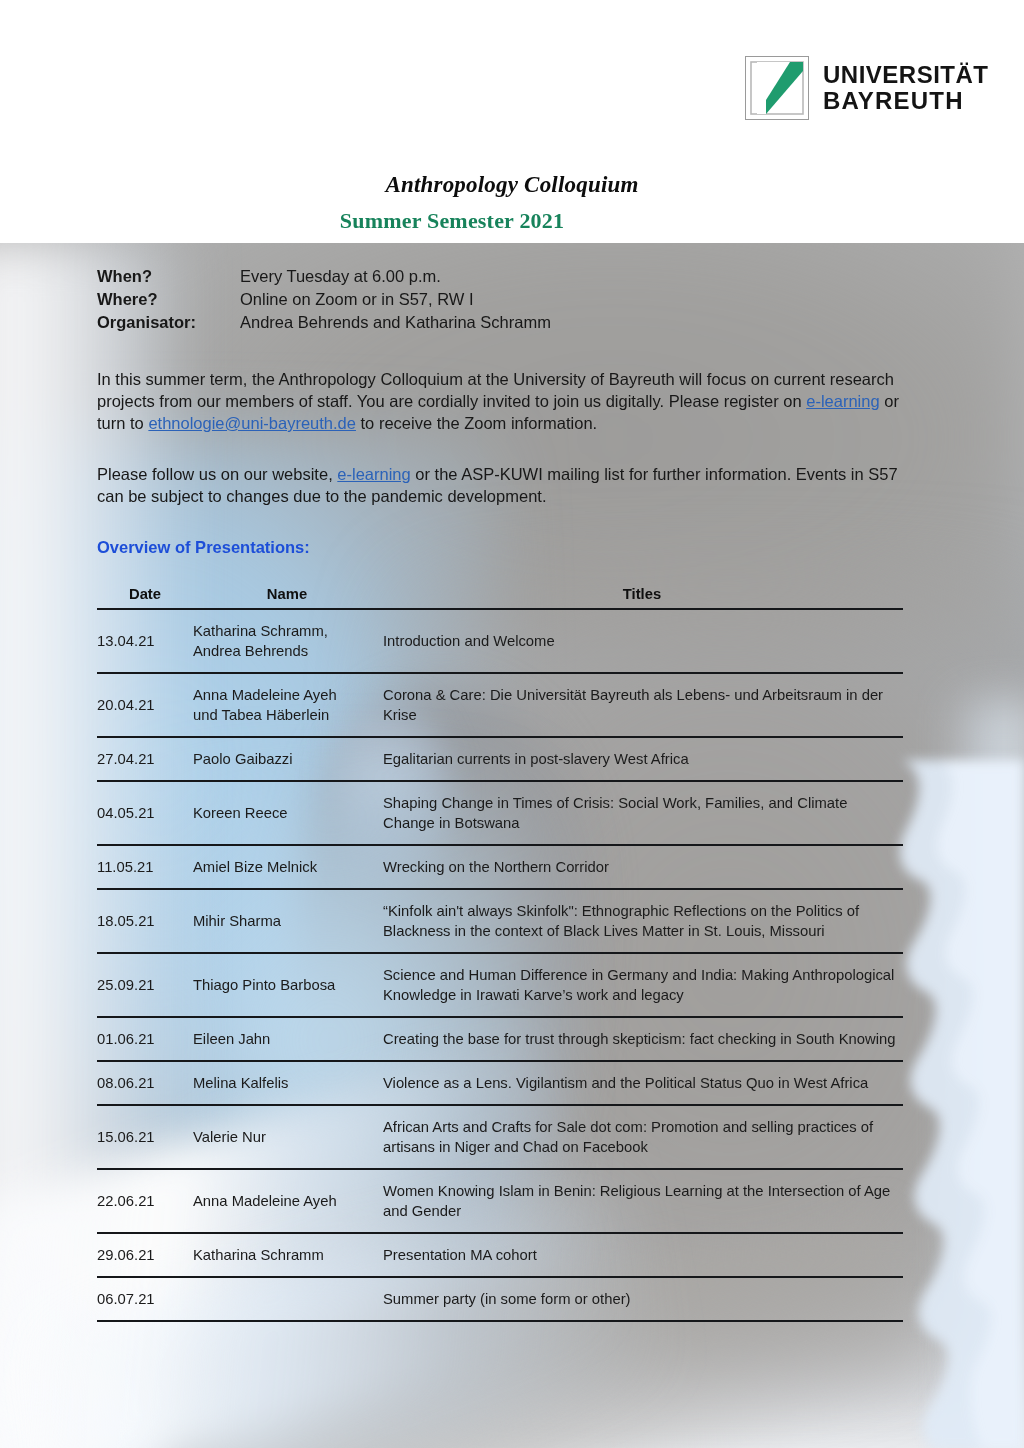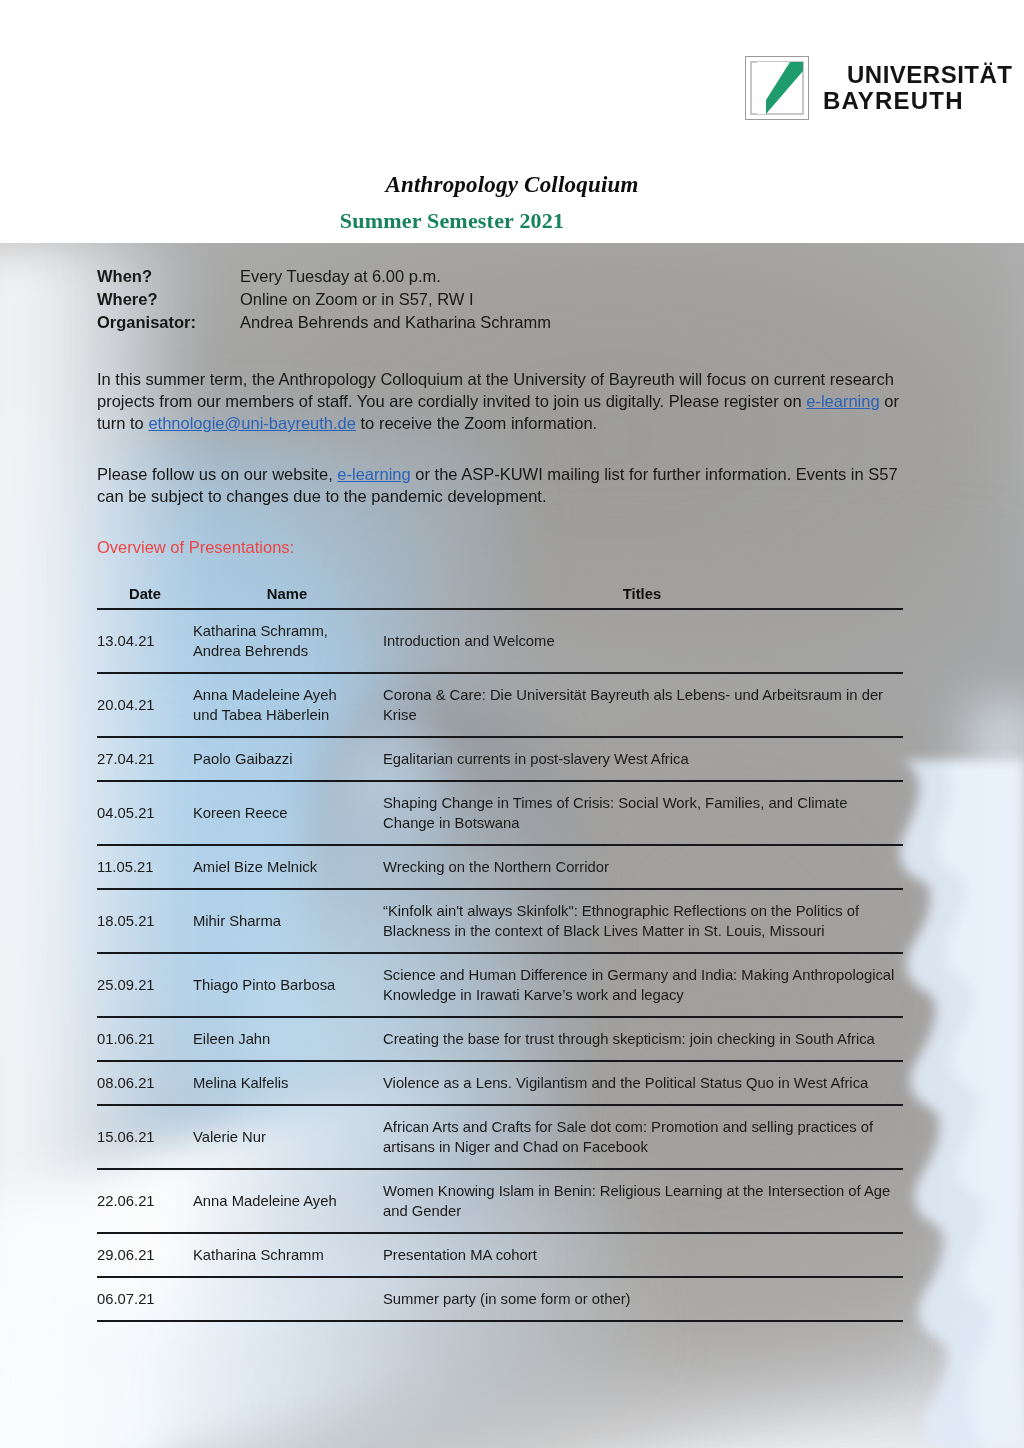--- a/index.html
+++ b/index.html
@@ -200,21 +200,21 @@
     flex: 0 0 auto;
   }
   #logo-mark svg { display: block; }
   #logo-text {
     font-family: "Liberation Sans", sans-serif;
     font-weight: bold;
     color: #141414;
     line-height: 1.08;
     letter-spacing: 0.5px;
   }
-  #logo-text .l1 { font-size: 24px; display: block; margin-left: 24px; }
+  #logo-text .l1 { font-size: 24px; display: block; }
   #logo-text .l2 { font-size: 24px; display: block; letter-spacing: 1.2px; }
 
   
   #title-main {
     position: absolute;
     left: 0; top: 172px; width: 1024px;
     text-align: center;
     font-family: "Liberation Serif", serif;
     font-weight: bold;
     font-size: 23px;
@@ -259,21 +259,22 @@
     color: #181818;
     line-height: 22px;
   }
   #para1 { top: 368px; }
   #para2 { top: 463px; }
   #overview-label {
     position: absolute;
     left: 97px;
     top: 538px;
     font-size: 16.5px;
-    color: #ef4444;
+    color: #1d4ed8;
+    font-weight: bold;
   }
   a.link {
     color: #2b62b8;
     text-decoration: underline;
     cursor: pointer;
   }
 
   
   #schedule {
     position: absolute;
@@ -432,21 +433,21 @@
             <td class="col-title">“Kinfolk ain't always Skinfolk": Ethnographic Reflections on the Politics of Blackness in the context of Black Lives Matter in St. Louis, Missouri</td>
           </tr>
           <tr>
             <td class="col-date">25.09.21</td>
             <td class="col-name nm">Thiago Pinto Barbosa</td>
             <td class="col-title">Science and Human Difference in Germany and India: Making Anthropological Knowledge in Irawati Karve’s work and legacy</td>
           </tr>
           <tr>
             <td class="col-date">01.06.21</td>
             <td class="col-name nm">Eileen Jahn</td>
-            <td class="col-title">Creating the base for trust through skepticism: join checking in South Africa</td>
+            <td class="col-title">Creating the base for trust through skepticism: fact checking in South Knowing</td>
           </tr>
           <tr>
             <td class="col-date">08.06.21</td>
             <td class="col-name nm">Melina Kalfelis</td>
             <td class="col-title">Violence as a Lens. Vigilantism and the Political Status Quo in West Africa</td>
           </tr>
           <tr>
             <td class="col-date">15.06.21</td>
             <td class="col-name nm">Valerie Nur</td>
             <td class="col-title">African Arts and Crafts for Sale dot com: Promotion and selling practices of artisans in Niger and Chad on Facebook</td>

